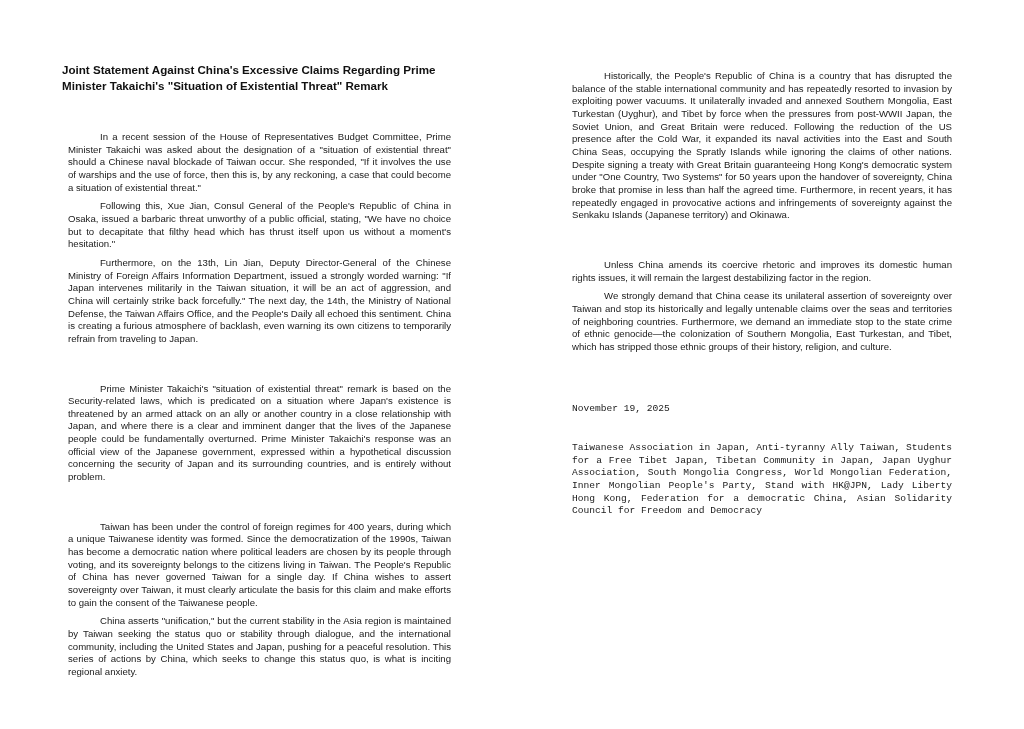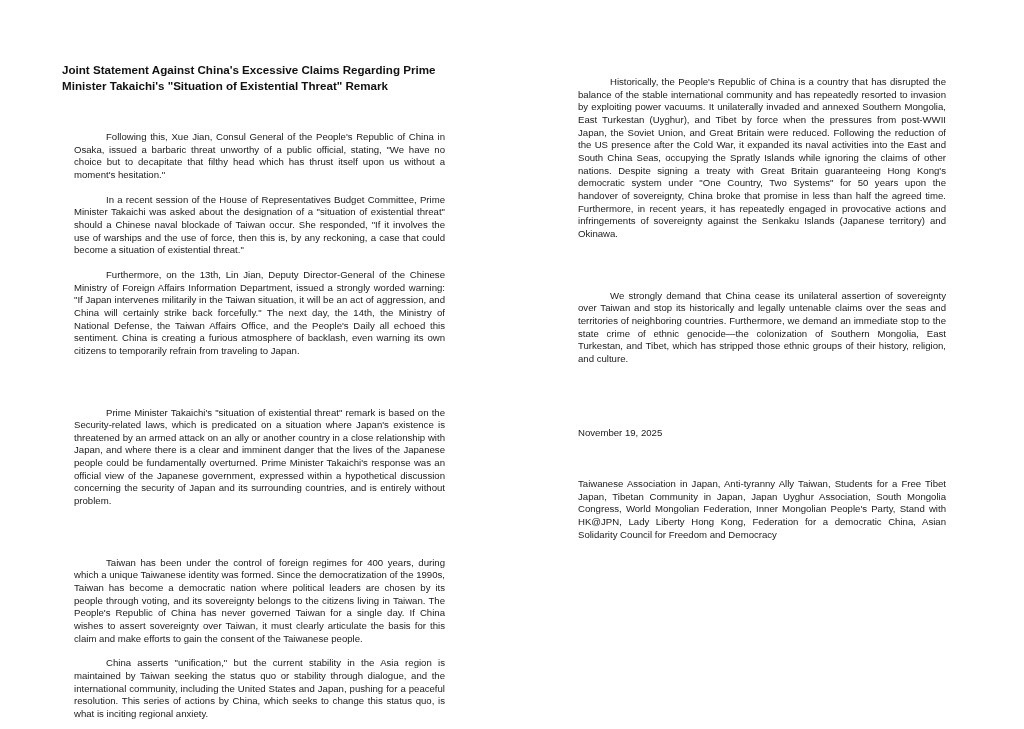--- a/index.html
+++ b/index.html
@@ -12,51 +12,52 @@
     font-size: 9.6px;
     line-height: 12.65px;
     text-align: justify;
   }
   .left-col  { left: 62px;  top: 62px; width: 395px; }
   .right-col { left: 566px; top: 64px; width: 392px; }
   .title {
     font-weight: bold; font-size: 11.6px; line-height: 16px;
     text-align: left; margin: 0 0 37px 0; color: #111;
   }
-  p { margin: 12px; text-indent: 32px; }
+  p { margin: 6px; text-indent: 32px; }
   .gap { height: 25px; }
   .gap-sm { height: 13px; }
-  .noindent { text-indent: 0; text-align: left; }
+  .noindent { text-indent: 0; text-align: left; font-family: Liberation Mono, monospace; }
   .date { text-indent: 0; }
 </style>
 </head>
 <body>
 
 <div class="page-col left-col">
   <div class="title">Joint Statement Against China's Excessive Claims Regarding Prime Minister Takaichi's "Situation of Existential Threat" Remark</div>
 
+  <p>In a recent session of the House of Representatives Budget Committee, Prime Minister Takaichi was asked about the designation of a "situation of existential threat" should a Chinese naval blockade of Taiwan occur. She responded, "If it involves the use of warships and the use of force, then this is, by any reckoning, a case that could become a situation of existential threat."</p>
   <p>Following this, Xue Jian, Consul General of the People's Republic of China in Osaka, issued a barbaric threat unworthy of a public official, stating, "We have no choice but to decapitate that filthy head which has thrust itself upon us without a moment's hesitation."</p>
-  <p>In a recent session of the House of Representatives Budget Committee, Prime Minister Takaichi was asked about the designation of a "situation of existential threat" should a Chinese naval blockade of Taiwan occur. She responded, "If it involves the use of warships and the use of force, then this is, by any reckoning, a case that could become a situation of existential threat."</p>
   <p>Furthermore, on the 13th, Lin Jian, Deputy Director-General of the Chinese Ministry of Foreign Affairs Information Department, issued a strongly worded warning: "If Japan intervenes militarily in the Taiwan situation, it will be an act of aggression, and China will certainly strike back forcefully." The next day, the 14th, the Ministry of National Defense, the Taiwan Affairs Office, and the People's Daily all echoed this sentiment. China is creating a furious atmosphere of backlash, even warning its own citizens to temporarily refrain from traveling to Japan.</p>
 
   <div class="gap"></div>
 
   <p>Prime Minister Takaichi's "situation of existential threat" remark is based on the Security-related laws, which is predicated on a situation where Japan's existence is threatened by an armed attack on an ally or another country in a close relationship with Japan, and where there is a clear and imminent danger that the lives of the Japanese people could be fundamentally overturned. Prime Minister Takaichi's response was an official view of the Japanese government, expressed within a hypothetical discussion concerning the security of Japan and its surrounding countries, and is entirely without problem.</p>
 
   <div class="gap"></div>
 
   <p>Taiwan has been under the control of foreign regimes for 400 years, during which a unique Taiwanese identity was formed. Since the democratization of the 1990s, Taiwan has become a democratic nation where political leaders are chosen by its people through voting, and its sovereignty belongs to the citizens living in Taiwan. The People's Republic of China has never governed Taiwan for a single day. If China wishes to assert sovereignty over Taiwan, it must clearly articulate the basis for this claim and make efforts to gain the consent of the Taiwanese people.</p>
   <p>China asserts "unification," but the current stability in the Asia region is maintained by Taiwan seeking the status quo or stability through dialogue, and the international community, including the United States and Japan, pushing for a peaceful resolution. This series of actions by China, which seeks to change this status quo, is what is inciting regional anxiety.</p>
 </div>
 
 <div class="page-col right-col">
   <p>Historically, the People's Republic of China is a country that has disrupted the balance of the stable international community and has repeatedly resorted to invasion by exploiting power vacuums. It unilaterally invaded and annexed Southern Mongolia, East Turkestan (Uyghur), and Tibet by force when the pressures from post-WWII Japan, the Soviet Union, and Great Britain were reduced. Following the reduction of the US presence after the Cold War, it expanded its naval activities into the East and South China Seas, occupying the Spratly Islands while ignoring the claims of other nations. Despite signing a treaty with Great Britain guaranteeing Hong Kong's democratic system under "One Country, Two Systems" for 50 years upon the handover of sovereignty, China broke that promise in less than half the agreed time. Furthermore, in recent years, it has repeatedly engaged in provocative actions and infringements of sovereignty against the Senkaku Islands (Japanese territory) and Okinawa.</p>
 
   <div class="gap"></div>
 
+  <p>Unless China amends its coercive rhetoric and improves its domestic human rights issues, it will remain the largest destabilizing factor in the region.</p>
   <p>We strongly demand that China cease its unilateral assertion of sovereignty over Taiwan and stop its historically and legally untenable claims over the seas and territories of neighboring countries. Furthermore, we demand an immediate stop to the state crime of ethnic genocide—the colonization of Southern Mongolia, East Turkestan, and Tibet, which has stripped those ethnic groups of their history, religion, and culture.</p>
 
   <div class="gap" style="height:38px"></div>
 
   <p class="noindent date">November 19, 2025</p>
 
   <div class="gap-sm" style="height:14px"></div>
 
   <p class="noindent" style="text-align:justify">Taiwanese Association in Japan, Anti-tyranny Ally Taiwan, Students for a Free Tibet Japan, Tibetan Community in Japan, Japan Uyghur Association, South Mongolia Congress, World Mongolian Federation, Inner Mongolian People's Party, Stand with HK@JPN, Lady Liberty Hong Kong, Federation for a democratic China, Asian Solidarity Council for Freedom and Democracy</p>
 </div>

